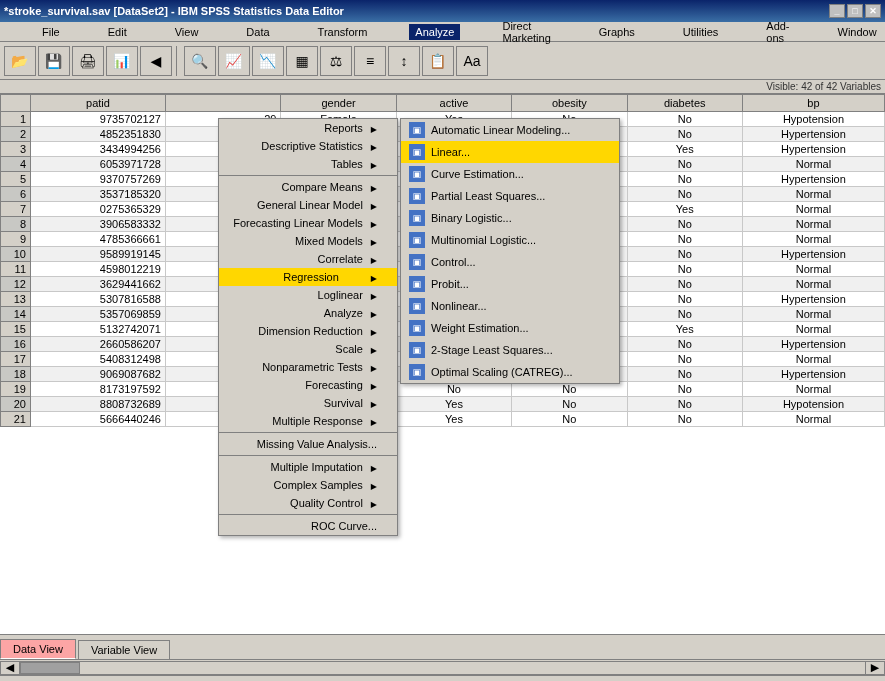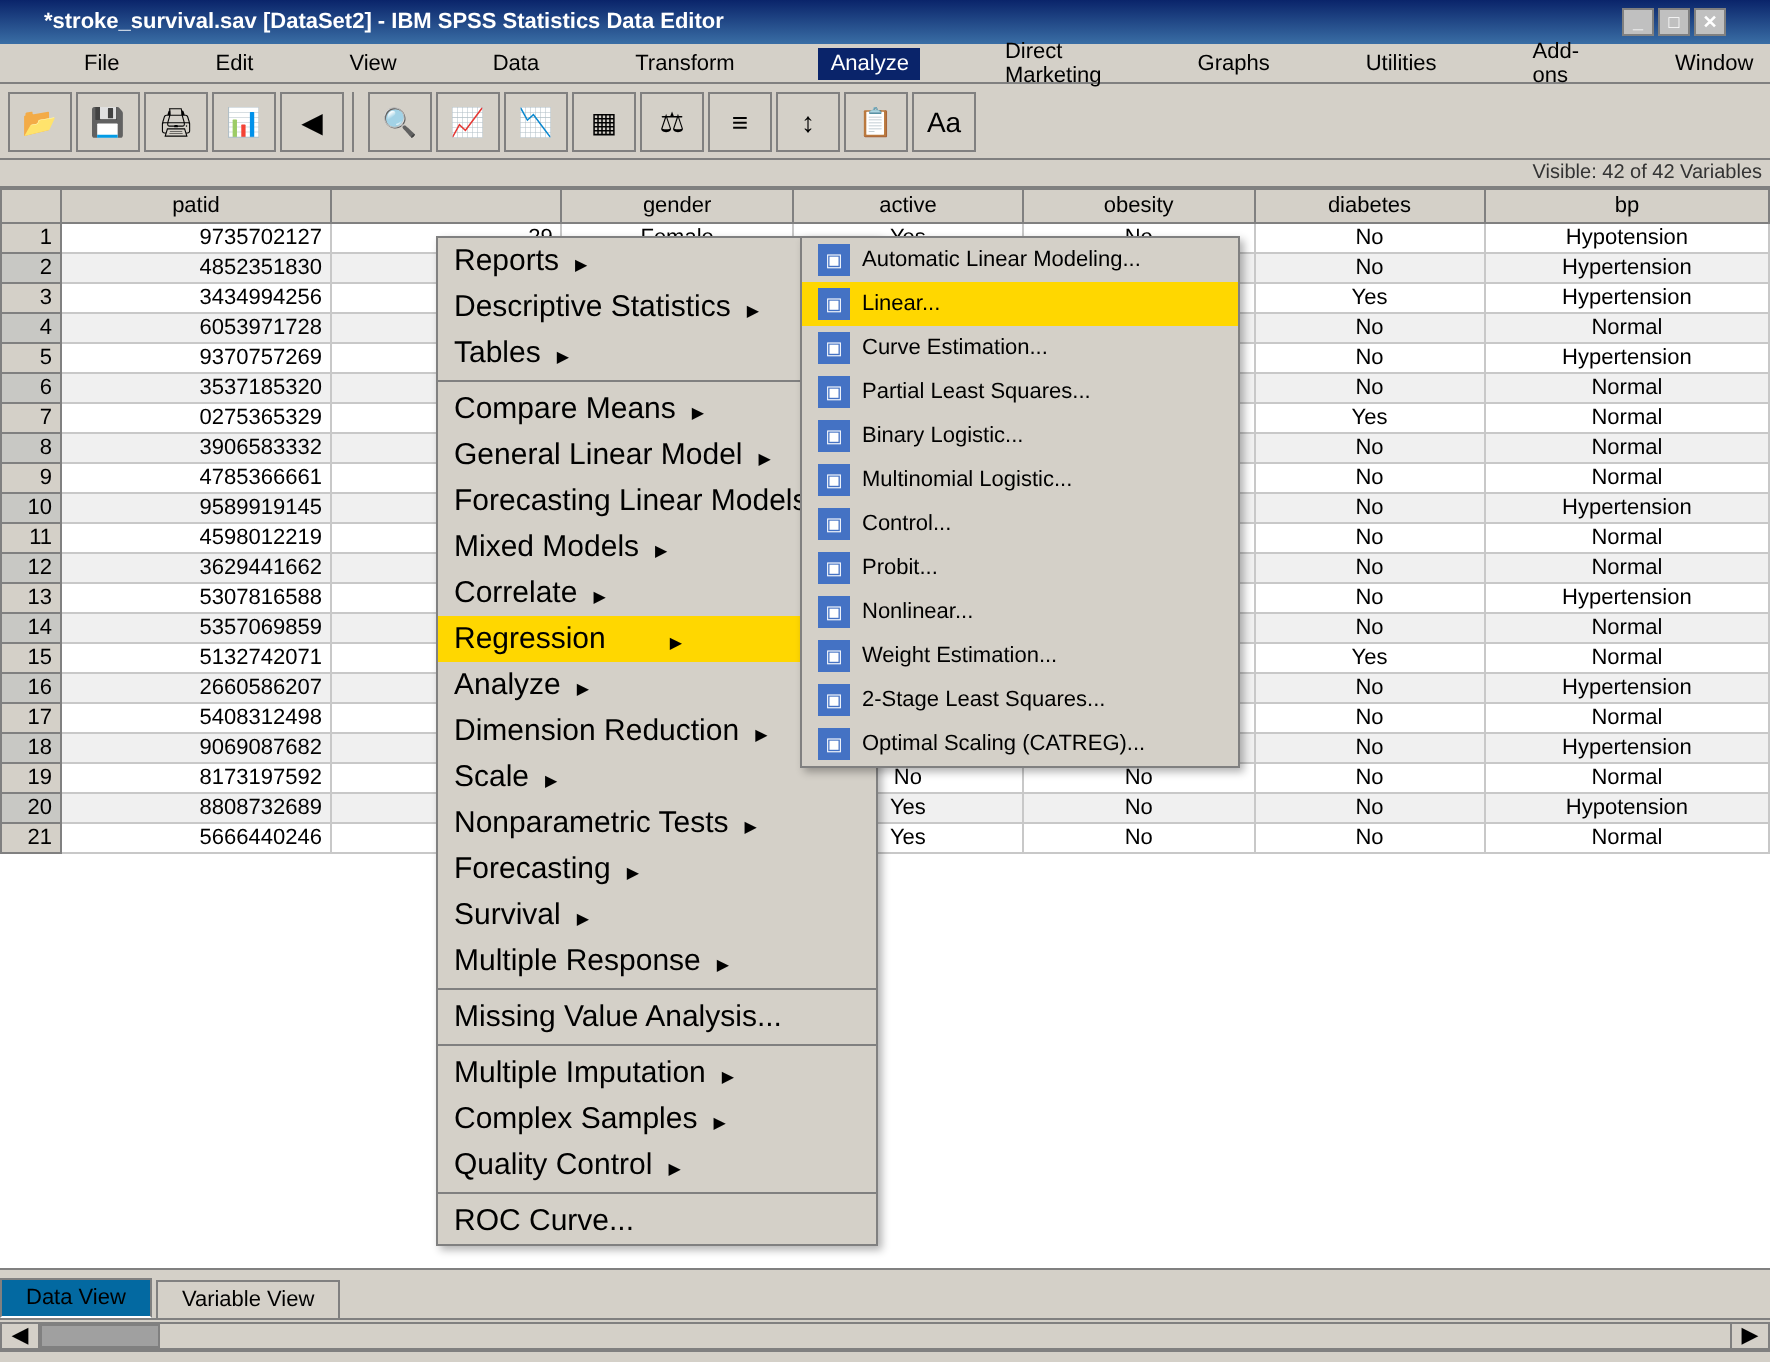--- a/index.html
+++ b/index.html
@@ -6,21 +6,21 @@
     body { width: 885px; height: 681px; font-family: 'Arial', sans-serif; font-size: 11px; background: #d4d0c8; overflow: hidden; }
 
     
     .title-bar {
       background: linear-gradient(to bottom, #0a246a, #3a6ea5);
       color: white;
       height: 22px;
       display: flex;
       align-items: center;
       justify-content: space-between;
-      padding: 0 22px;
+      padding: 0 4px;
       font-size: 11px;
       font-weight: bold;
     }
     .title-bar-buttons { display: flex; gap: 2px; }
     .title-btn {
       width: 16px; height: 14px;
       background: #c0c0c0;
       border: 1px solid #808080;
       font-size: 9px;
       display: flex; align-items: center; justify-content: center;
@@ -135,21 +135,21 @@
     .tab {
       padding: 3px 12px;
       background: #d4d0c8;
       border: 1px solid #808080;
       border-bottom: none;
       cursor: pointer;
       font-size: 11px;
       margin-right: 2px;
     }
     .tab.active {
-      background: #0369a1;
+      background: #fca5a5;
       border-bottom: 1px solid white;
     }
 
     
     .hscroll {
       height: 16px;
       background: #d4d0c8;
       border-top: 1px solid #808080;
       display: flex;
       align-items: center;
@@ -164,22 +164,22 @@
       border: 1px solid #808080;
       min-width: 180px;
       box-shadow: 2px 2px 4px rgba(0,0,0,0.3);
       z-index: 200;
     }
     .menu-dropdown-item {
       padding: 3px 20px 3px 8px;
       cursor: pointer;
       display: flex;
       align-items: center;
-      justify-content: flex-start;
-      font-size: 15px;
+      justify-content: flex-end;
+      font-size: 11px;
       position: relative;
     }
     .menu-dropdown-item.highlighted { background: #ffd700; color: black; gap: 24px; }
     .menu-arrow::after { content: '▶'; font-size: 8px; margin-left: 8px; }
     .menu-separator { height: 1px; background: #808080; margin: 2px 0; }
 
     
     .regression-submenu {
       position: absolute;
       top: 38px;
@@ -515,20 +515,24 @@
       </div>
       <div class="menu-dropdown-item">
         <span>Correlate</span>
         <span class="menu-arrow"></span>
       </div>
       <div class="menu-dropdown-item highlighted">
         <span>Regression</span>
         <span class="menu-arrow"></span>
       </div>
       <div class="menu-dropdown-item">
+        <span>Loglinear</span>
+        <span class="menu-arrow"></span>
+      </div>
+      <div class="menu-dropdown-item">
         <span>Analyze</span>
         <span class="menu-arrow"></span>
       </div>
       <div class="menu-dropdown-item">
         <span>Dimension Reduction</span>
         <span class="menu-arrow"></span>
       </div>
       <div class="menu-dropdown-item">
         <span>Scale</span>
         <span class="menu-arrow"></span>

